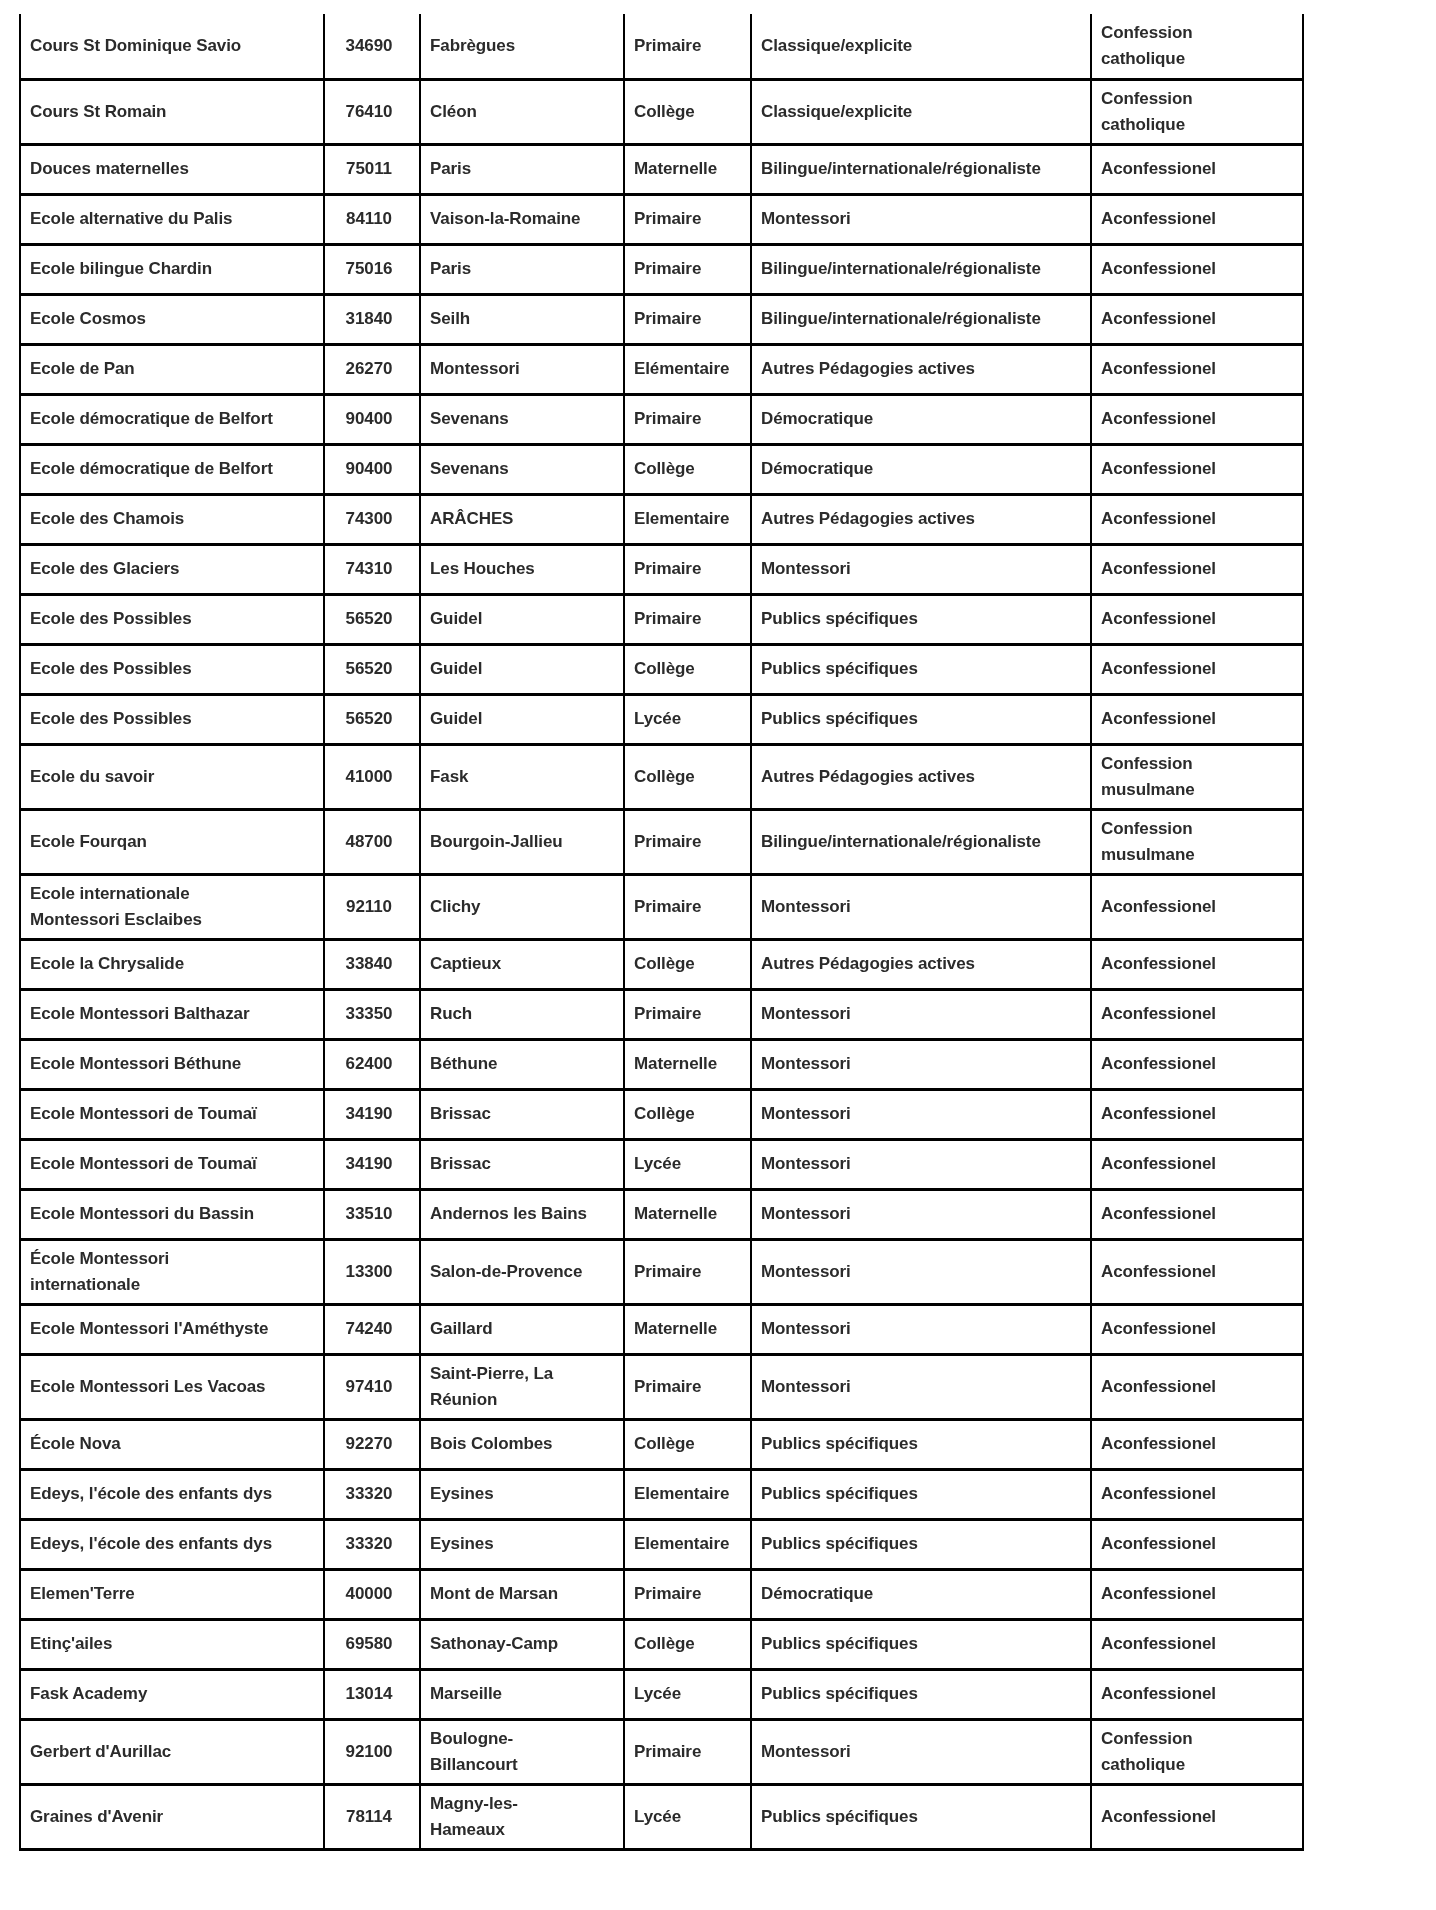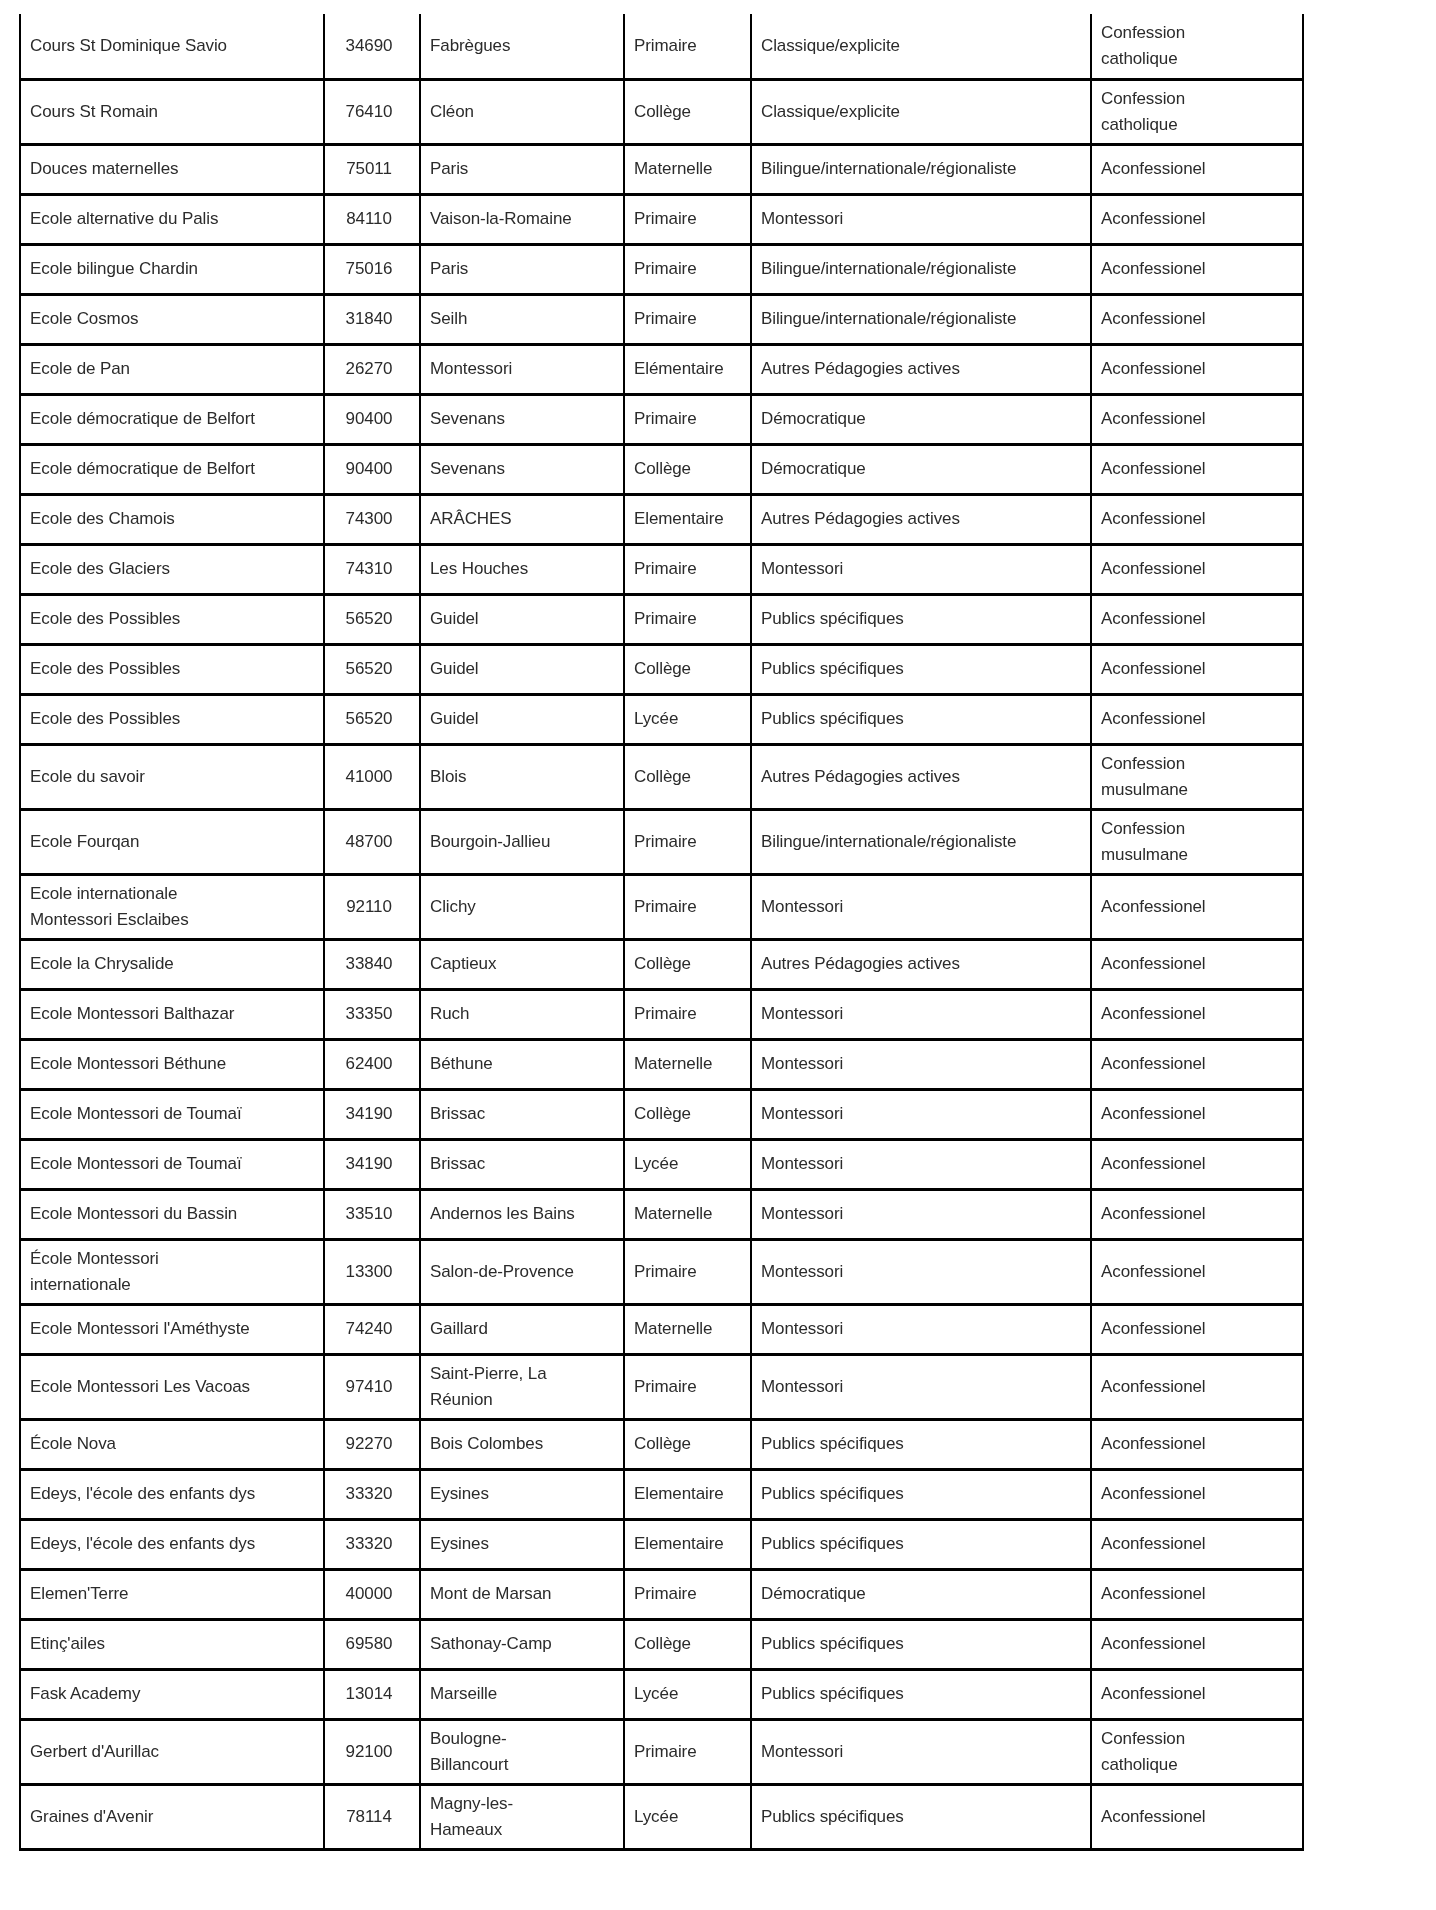--- a/index.html
+++ b/index.html
@@ -27,21 +27,21 @@
     border-bottom-width: 3px;
     vertical-align: middle;
     padding: 3px 6px 3px 9px;
     font-size: 17px;
     line-height: 26px;
     color: #2b2b2b;
     letter-spacing: -0.1px;
     white-space: pre-line;
     overflow: hidden;
   }
-  table.schools tr { height: 50px; }
+  table.schools tr { height: 50px; font-weight: bold; }
   table.schools tr.tall { height: 65px; }
   
   table.schools tr:first-child td { border-top: 0; }
   table.schools td.center { text-align: center; padding-left: 2px; padding-right: 8px; }
   col.c-name    { width: 304px; }
   col.c-postal  { width: 96px; }
   col.c-city    { width: 204px; }
   col.c-level   { width: 127px; }
   col.c-pedago  { width: 340px; }
   col.c-conf    { width: 212px; }
@@ -170,21 +170,21 @@
           <td>Ecole des Possibles</td>
           <td class="center">56520</td>
           <td>Guidel</td>
           <td>Lycée</td>
           <td>Publics spécifiques</td>
           <td>Aconfessionel</td>
         </tr>
         <tr class="tall">
           <td>Ecole du savoir</td>
           <td class="center">41000</td>
-          <td>Blois</td>
+          <td>Fask</td>
           <td>Collège</td>
           <td>Autres Pédagogies actives</td>
           <td>Confession
 musulmane</td>
         </tr>
         <tr class="tall">
           <td>Ecole Fourqan</td>
           <td class="center">48700</td>
           <td>Bourgoin-Jallieu</td>
           <td>Primaire</td>

